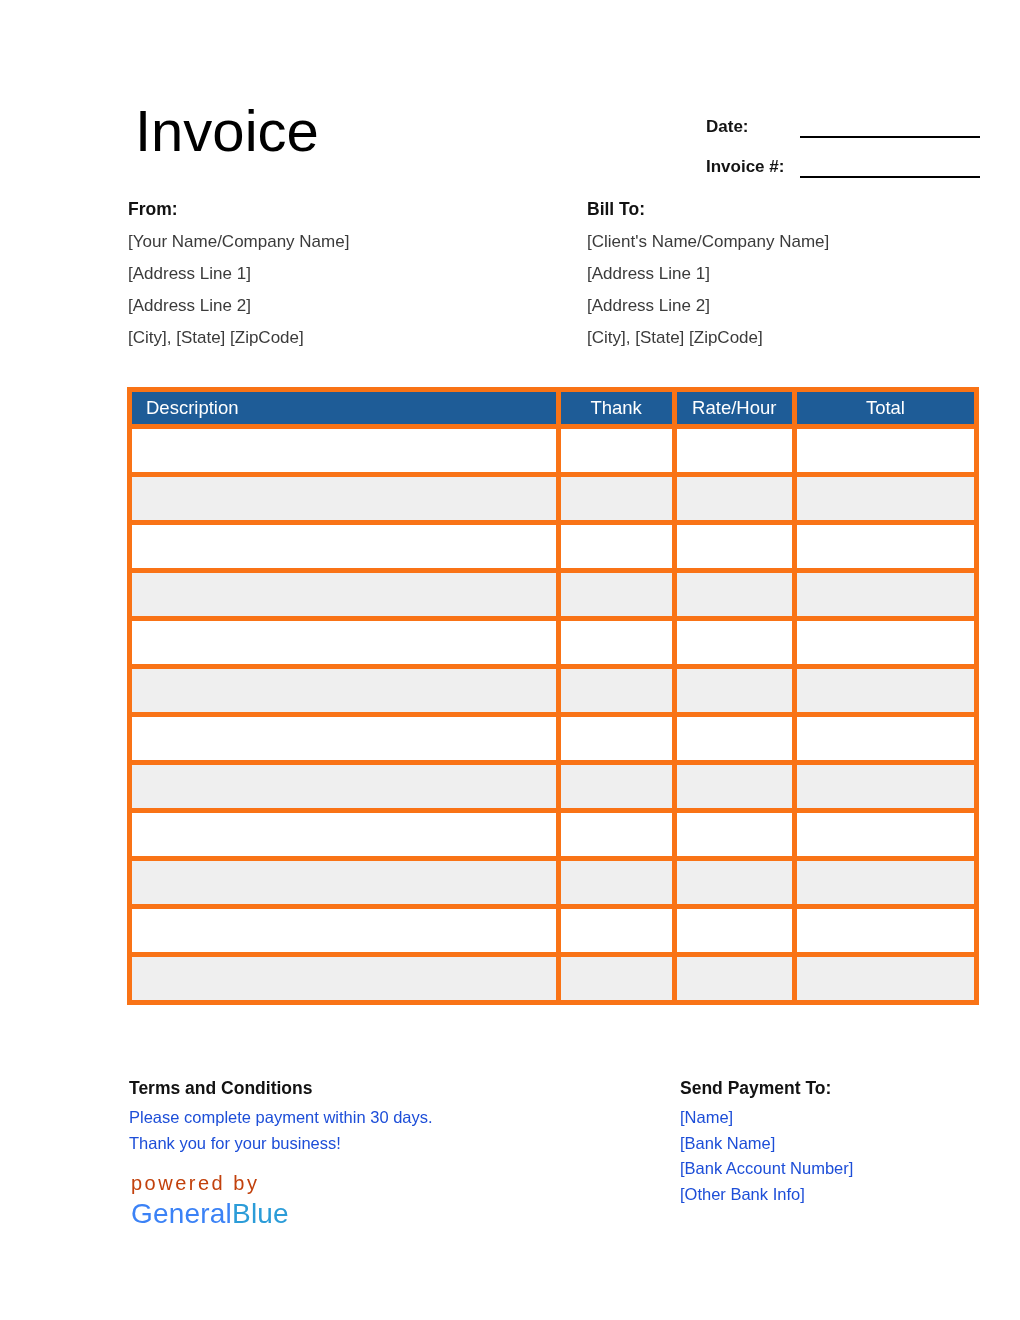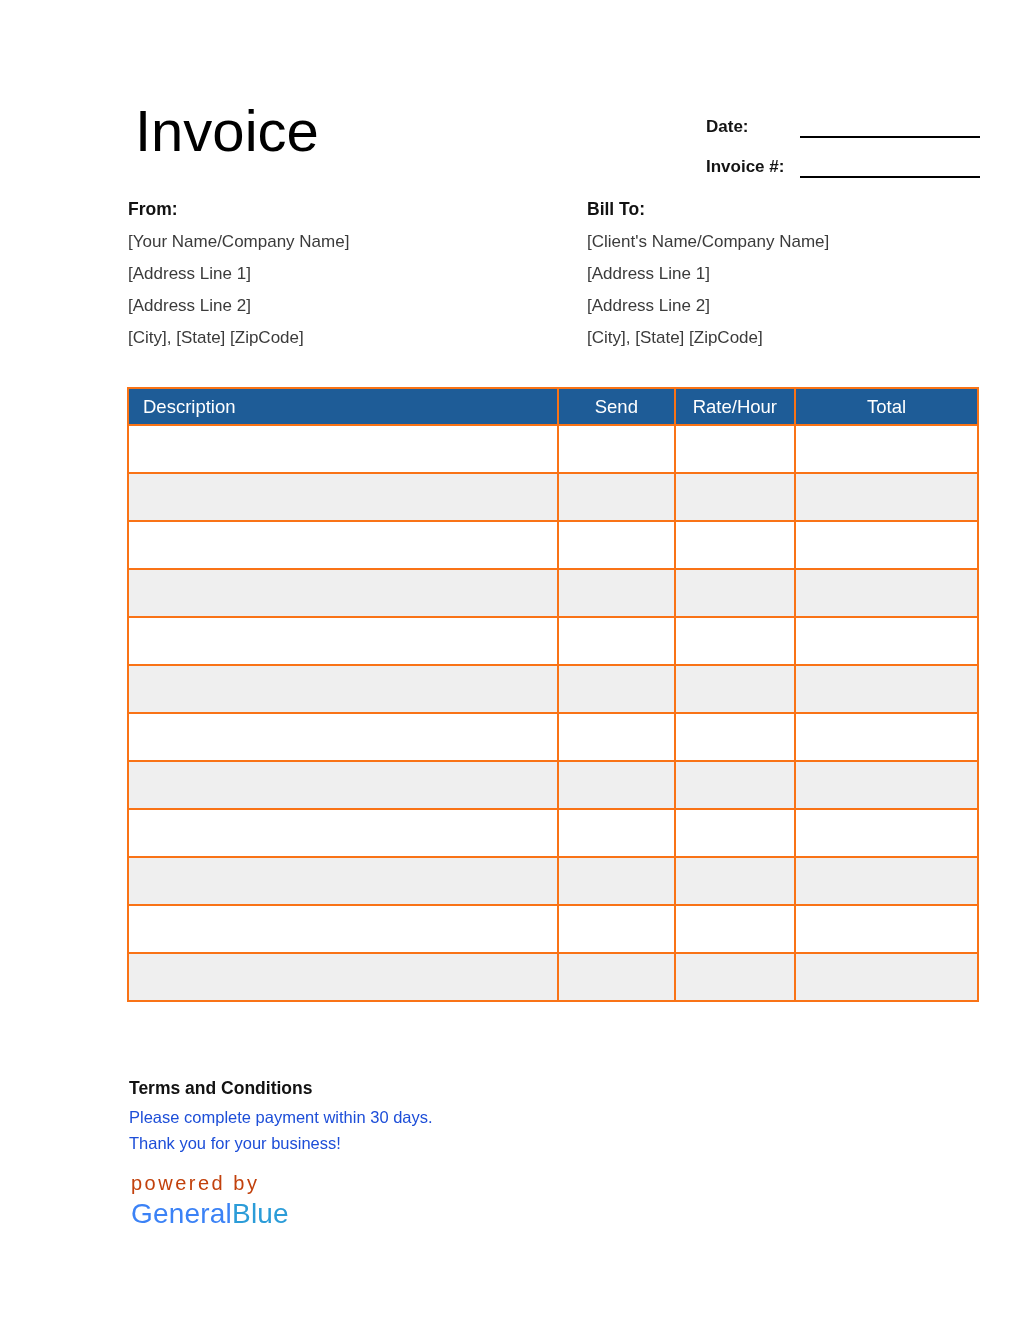--- a/index.html
+++ b/index.html
@@ -35,21 +35,21 @@
   .address-label { font-size: 17.5px; font-weight: 600; color: #121212; margin-bottom: 12px; }
   .address-line { line-height: 19px; margin-bottom: 13px; color: #3b3b3b; }
 
   .table-wrap { position: absolute; left: 84px; top: 387px; width: 852px; }
   table.invoice-table {
     width: 100%;
     border-collapse: collapse;
     table-layout: fixed;
     border: 2px solid #7f7f7f;
   }
-  .invoice-table th, .invoice-table td { border: 2px solid #f97316; }
+  .invoice-table th, .invoice-table td { border: 5px solid #f97316; }
   .invoice-table thead th {
     background: var(--header-blue, #1E5C97);
     color: #ffffff;
     font-size: 18.5px;
     font-weight: 400;
     height: 37px;
     text-align: center;
   }
   .invoice-table thead th.col-desc { text-align: left; padding-left: 14px; }
   .invoice-table tbody td { height: 48px; background: #ffffff; }
@@ -117,21 +117,21 @@
     <table class="invoice-table">
       <colgroup>
         <col style="width:50.6%">
         <col style="width:13.7%">
         <col style="width:14.2%">
         <col style="width:21.5%">
       </colgroup>
       <thead>
         <tr>
           <th class="col-desc">Description</th>
-          <th>Send</th>
+          <th>Thank</th>
           <th>Rate/Hour</th>
           <th>Total</th>
         </tr>
       </thead>
       <tbody>
           <tr>
             <td></td>
             <td></td>
             <td></td>
             <td></td>
@@ -206,19 +206,26 @@
     </table>
 
   </div>
 
   <div class="terms-block">
     <div class="section-heading">Terms and Conditions</div>
     <div class="section-line">Please complete payment within 30 days.</div>
     <div class="section-line">Thank you for your business!</div>
   </div>
 
+  <div class="send-block">
+    <div class="section-heading">Send Payment To:</div>
+    <div class="section-line">[Name]</div>
+    <div class="section-line">[Bank Name]</div>
+    <div class="section-line">[Bank Account Number]</div>
+    <div class="section-line">[Other Bank Info]</div>
+  </div>
 
   <div class="brand-block">
     <div class="powered-by">powered by</div>
     <div class="brand-name"><span class="brand-dark">General</span><span class="brand-blue">Blue</span></div>
   </div>
 
 </div>
 
 </body></html>

